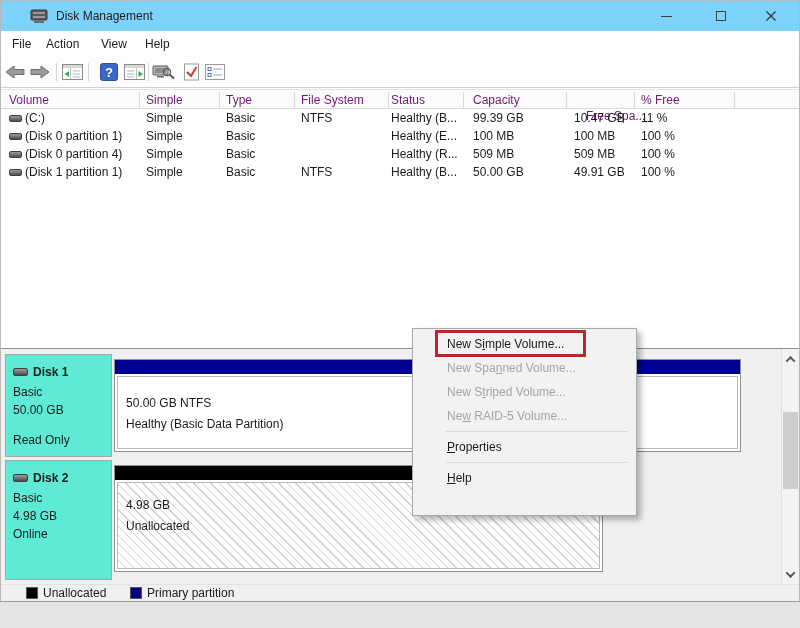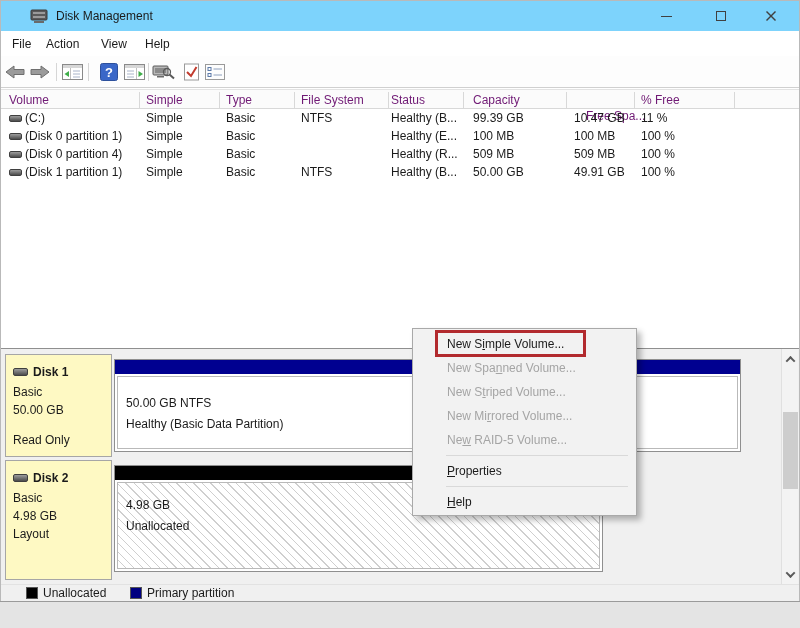--- a/index.html
+++ b/index.html
@@ -35,21 +35,21 @@
   .vt-vline { position:absolute; top:2px; width:1px; height:16px; background:#d8d8d8; }
   .vt-row { position:absolute; left:0; width:100%; height:18px; }
   .vt-cell { position:absolute; top:2px; height:16px; line-height:14px; white-space:nowrap; }
   .c-volume { left:24px; } .c-layout { left:145px; } .c-type { left:225px; } .c-fs { left:300px; }
   .c-status { left:390px; } .c-cap { left:472px; } .c-free { left:573px; } .c-pct { left:640px; }
   .vol-icon { position:absolute; left:8px; top:6px; width:13px; height:7px; border-radius:2px;
               background:linear-gradient(#9d9d9d,#4c4c4c); border:1px solid #3f3f3f; }
 
   
   .graph-pane { position:absolute; left:0; top:347px; width:100%; height:236px; background:#f0f0f0; border-top:1px solid #8f8f8f; }
-  .disk-head { position:absolute; left:4px; width:107px; background:#fef9c3; border:1px solid #a6a6a6; padding:9px 0 0 7px; }
+  .disk-head { position:absolute; left:4px; width:107px; background:#5eead4; border:1px solid #a6a6a6; padding:9px 0 0 7px; }
   .dh-1 { top:5px; height:103px; } .dh-2 { top:111px; height:120px; }
   .disk-name { font-weight:bold; display:inline-block; vertical-align:middle; }
   .disk-icon { display:inline-block; vertical-align:middle; width:15px; height:8px; margin-right:5px; border-radius:2px;
                background:linear-gradient(#9d9d9d,#4c4c4c); border:1px solid #3f3f3f; }
   .disk-sub { margin-top:4px; line-height:18px; }
 
   .part-box { position:absolute; border:1px solid #8f8f8f; background:#fff; }
   .pb-1 { left:113px; top:10px; width:627px; height:93px; }
   .pb-2 { left:113px; top:116px; width:489px; height:107px; }
   .part-bar { position:absolute; left:0; top:0; width:100%; height:14px; }
@@ -270,21 +270,21 @@
       <div class="part-body">
         <div>50.00 GB NTFS</div>
         <div>Healthy (Basic Data Partition)</div>
       </div>
     </div>
 
     <div class="disk-head dh-2">
       <span class="disk-icon"></span><span class="disk-name">Disk 2</span>
       <div class="disk-sub">Basic</div>
       <div class="disk-sub" style="margin-top:0;">4.98 GB</div>
-      <div class="disk-sub" style="margin-top:0;">Layout</div>
+      <div class="disk-sub" style="margin-top:0;">Online</div>
     </div>
     <div class="part-box pb-2">
       <div class="part-bar bar-unalloc"></div>
       <div class="part-body body-hatch">
         <div>4.98 GB</div>
         <div>Unallocated</div>
       </div>
     </div>
 
     <div class="vscrollbar">
@@ -315,23 +315,20 @@
   <div class="cm-item">
     <span>New S</span><span class="accel">i</span><span>mple Volume...</span>
   </div>
   <div class="cm-item disabled">
     <span>New Spa</span><span class="accel">n</span><span>ned Volume...</span>
   </div>
   <div class="cm-item disabled">
     <span>New S</span><span class="accel">t</span><span>riped Volume...</span>
   </div>
   <div class="cm-item disabled">
-    <span>New Mi</span><span class="accel">r</span><span>rored Volume...</span>
-  </div>
-  <div class="cm-item disabled">
     <span>Ne</span><span class="accel">w</span><span> RAID-5 Volume...</span>
   </div>
   <div class="cm-sep"></div>
   <div class="cm-item">
     <span></span><span class="accel">P</span><span>roperties</span>
   </div>
   <div class="cm-sep"></div>
   <div class="cm-item">
     <span></span><span class="accel">H</span><span>elp</span>
   </div>

